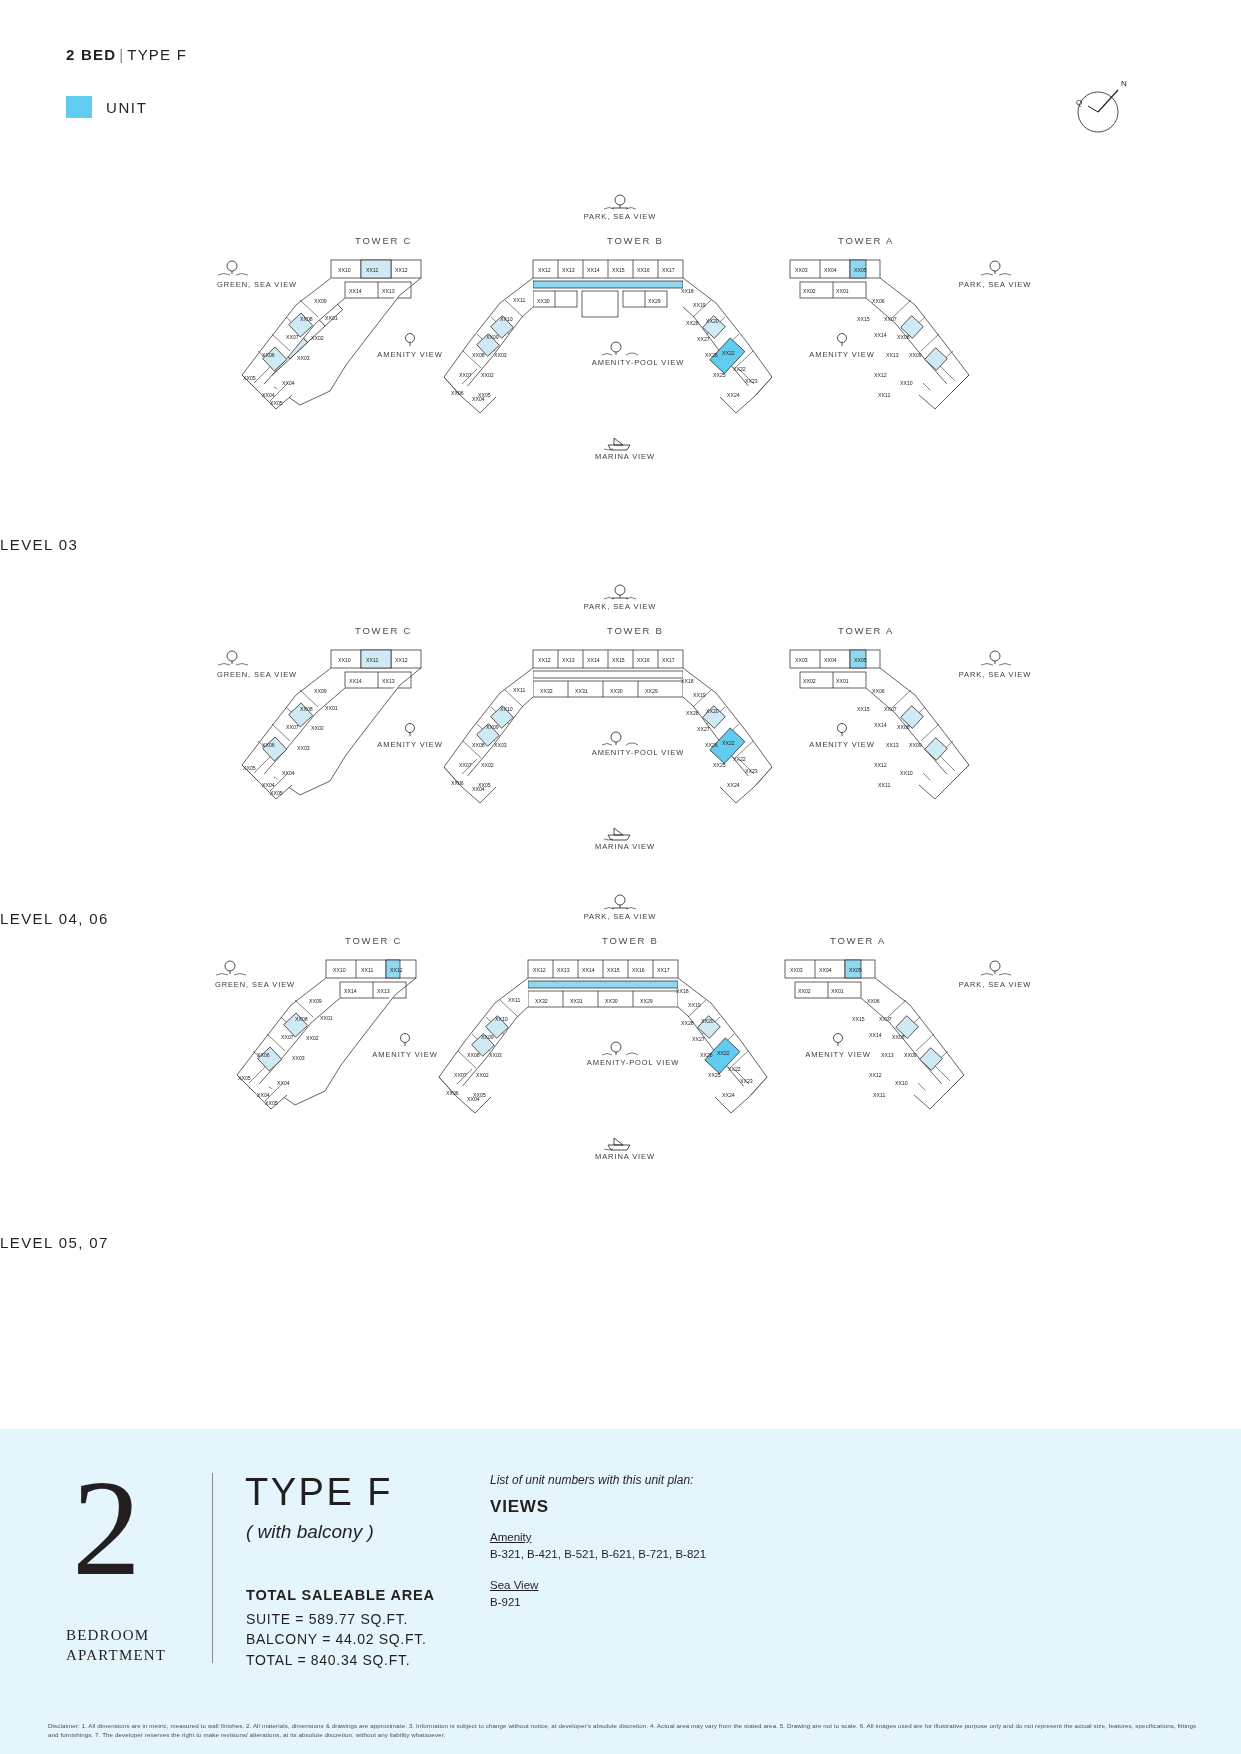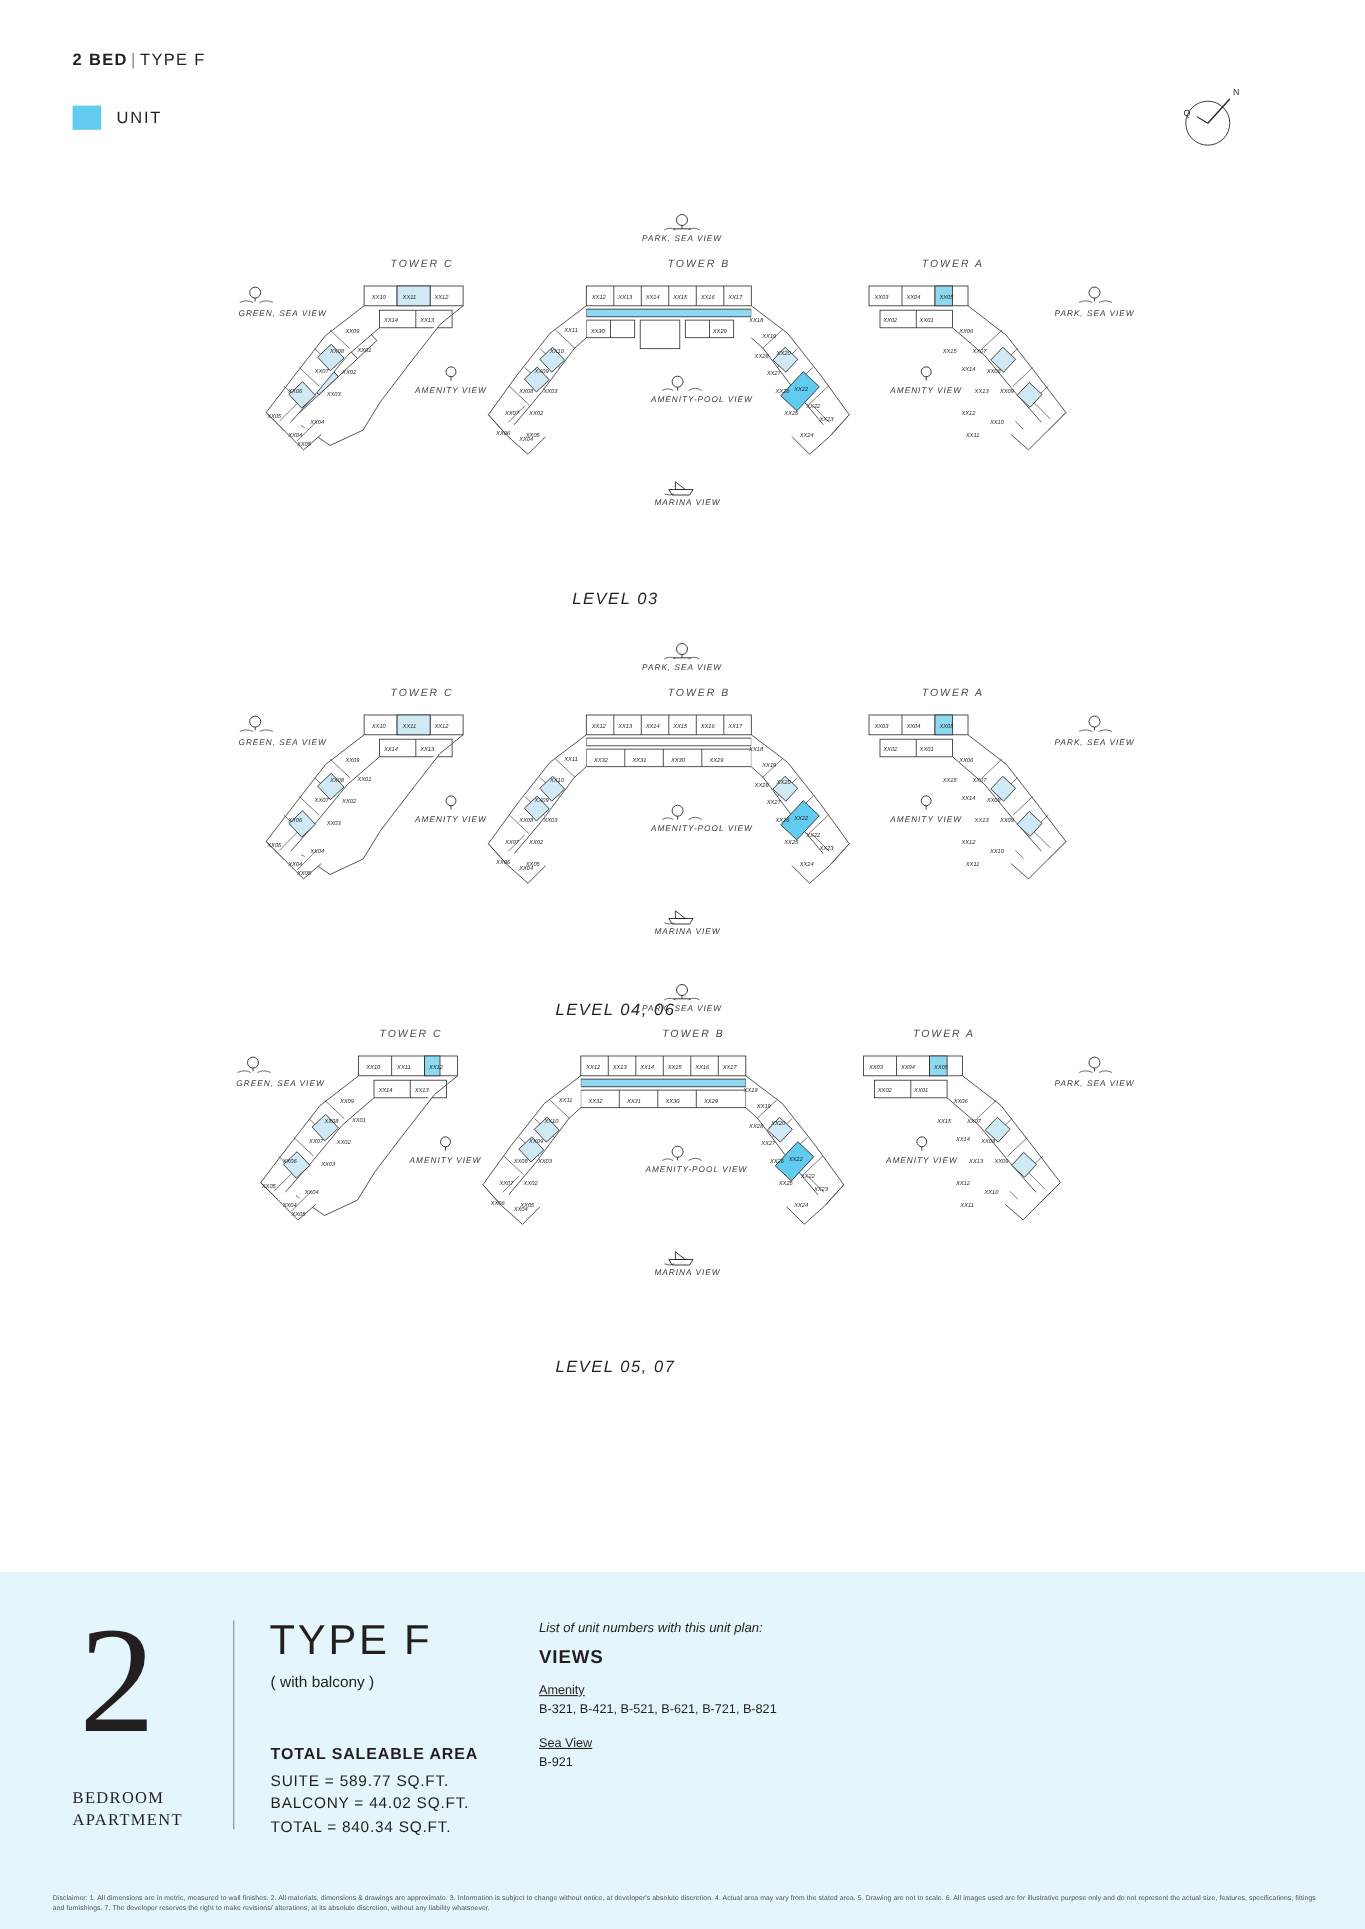--- a/index.html
+++ b/index.html
@@ -35,29 +35,29 @@
     font-size: 15px; letter-spacing: 1.6px; color: #231f20;
   }
 
   
   .compass {
     position: absolute; top: 72px; right: 105px;
     width: 70px; height: 70px;
   }
 
   
-  .level-block { position: absolute; left: 0; width: 1119px; font-style: italic; }
+  .level-block { position: absolute; left: 0; width: 1119px; }
   .level-block.l1 { top: 190px; }
   .level-block.l2 { top: 580px; }
   .level-block.l3 { top: 890px; }
 
   .plan-wrap { position: relative; width: 1241px; height: 330px; }
 
   .level-caption {
-    text-align: center;
+    text-align: left;
     font-size: 15px;
     letter-spacing: 1.4px;
     color: #231f20;
   }
   .l1 .level-caption { margin-top: 16px; }
   .l2 .level-caption { margin-top: 0; }
   .l3 .level-caption { margin-top: 14px; }
 
   .tower-label {
     position: absolute;
@@ -97,21 +97,21 @@
   .vrule {
     position: absolute; left: 212px; top: 44px;
     width: 1px; height: 190px; background: #8a8a8a;
   }
   .type-title {
     position: absolute; left: 245px; top: 42px;
     font-size: 38px; letter-spacing: 2.5px; font-weight: 400; color: #231f20;
   }
   .type-sub {
     position: absolute; left: 246px; top: 92px;
-    font-size: 14px; color: #231f20;
+    font-size: 19px; color: #231f20; font-style: italic;
   }
   .area-head {
     position: absolute; left: 246px; top: 158px;
     font-size: 14.5px; font-weight: bold; letter-spacing: 0.8px;
   }
   .area-lines {
     position: absolute; left: 246px; top: 180px;
     font-size: 14px; letter-spacing: 0.7px; line-height: 1.45;
   }
   .list-note {

